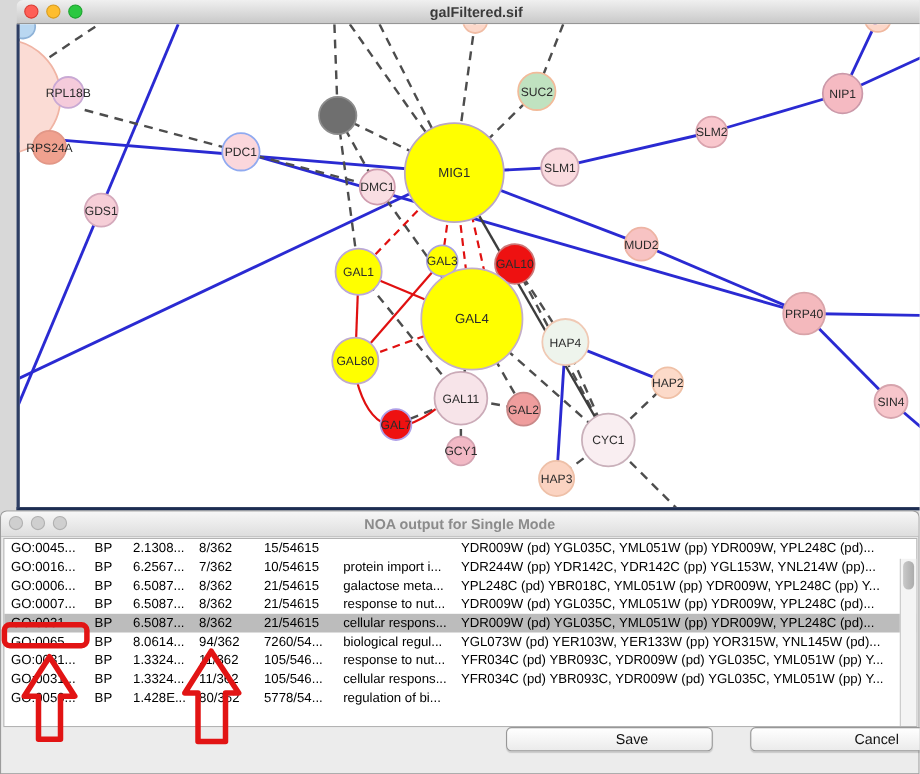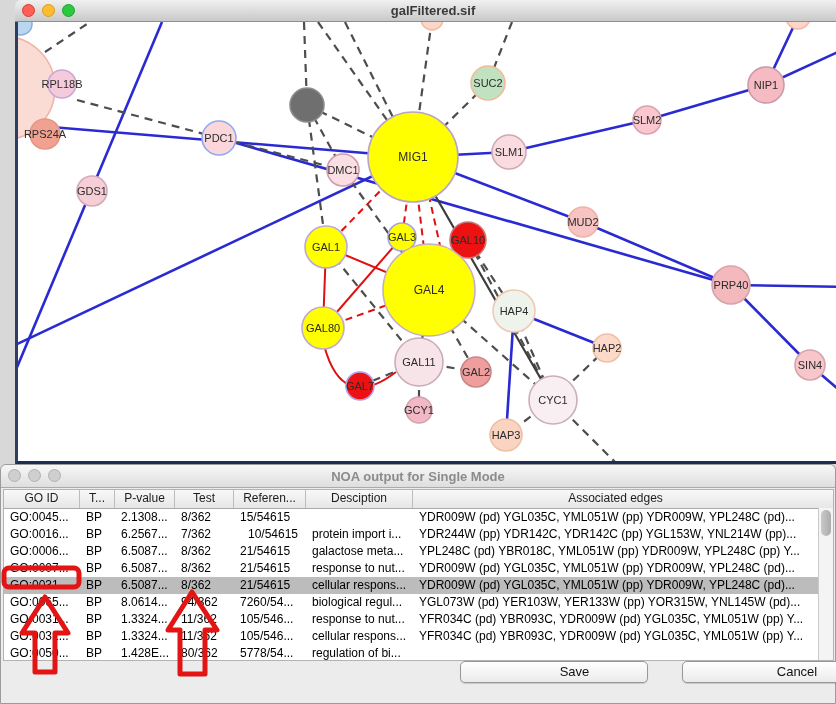--- a/index.html
+++ b/index.html
@@ -201,45 +201,36 @@
   <div class="nwin">
     <div class="ntitlebar">
       <div class="lights">
         <div class="light l-gray"></div>
         <div class="light l-gray"></div>
         <div class="light l-gray"></div>
       </div>
       <div class="ntitle">NOA output for Single Mode</div>
     </div>
     <div class="ntable">
-      <div class="thead" id="thead">
-          <div class="th" style="width: 76px;">GO ID</div>
-          <div class="th" style="width: 35px;">T...</div>
-          <div class="th" style="width: 60px;">P-value</div>
-          <div class="th" style="width: 59px;">Test</div>
-          <div class="th" style="width: 72px;">Referen...</div>
-          <div class="th" style="width: 107px;">Desciption</div>
-          <div class="th" style="width: 405px;">Associated edges</div>
-        </div>
       <div id="tbody">
           <div class="trow">
             <div class="td" style="width: 76px;">GO:0045...</div>
             <div class="td" style="width: 35px;">BP</div>
             <div class="td" style="width: 60px;">2.1308...</div>
             <div class="td" style="width: 59px;">8/362</div>
             <div class="td" style="width: 72px;">15/54615</div>
             <div class="td" style="width: 107px; margin-top: 24px;">carbon cataboli...</div>
             <div class="td" style="width: 405px;">YDR009W (pd) YGL035C, YML051W (pp) YDR009W, YPL248C (pd)...</div>
           </div>
           <div class="trow">
             <div class="td" style="width: 76px;">GO:0016...</div>
             <div class="td" style="width: 35px;">BP</div>
             <div class="td" style="width: 60px;">6.2567...</div>
             <div class="td" style="width: 59px;">7/362</div>
-            <div class="td" style="width: 72px; text-align: center;">10/54615</div>
+            <div class="td" style="width: 72px;">10/54615</div>
             <div class="td" style="width: 107px;">protein import i...</div>
             <div class="td" style="width: 405px;">YDR244W (pp) YDR142C, YDR142C (pp) YGL153W, YNL214W (pp)...</div>
           </div>
           <div class="trow">
             <div class="td" style="width: 76px;">GO:0006...</div>
             <div class="td" style="width: 35px;">BP</div>
             <div class="td" style="width: 60px;">6.5087...</div>
             <div class="td" style="width: 59px;">8/362</div>
             <div class="td" style="width: 72px;">21/54615</div>
             <div class="td" style="width: 107px;">galactose meta...</div>

